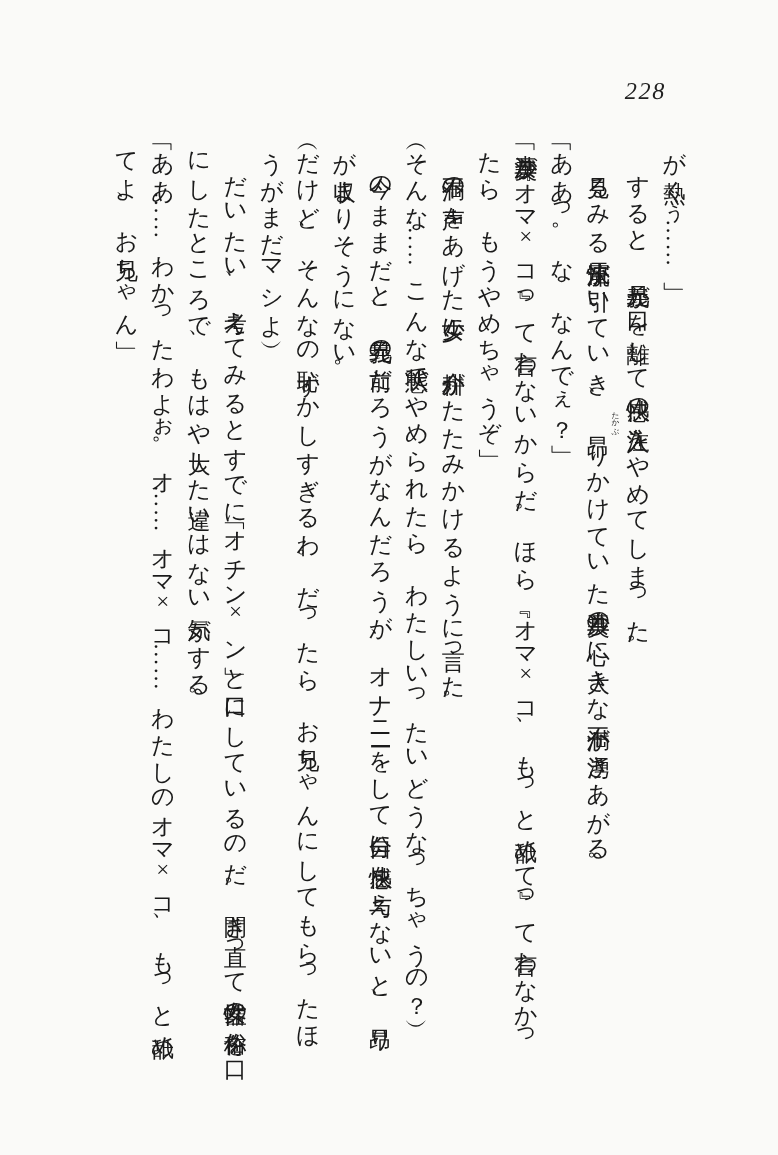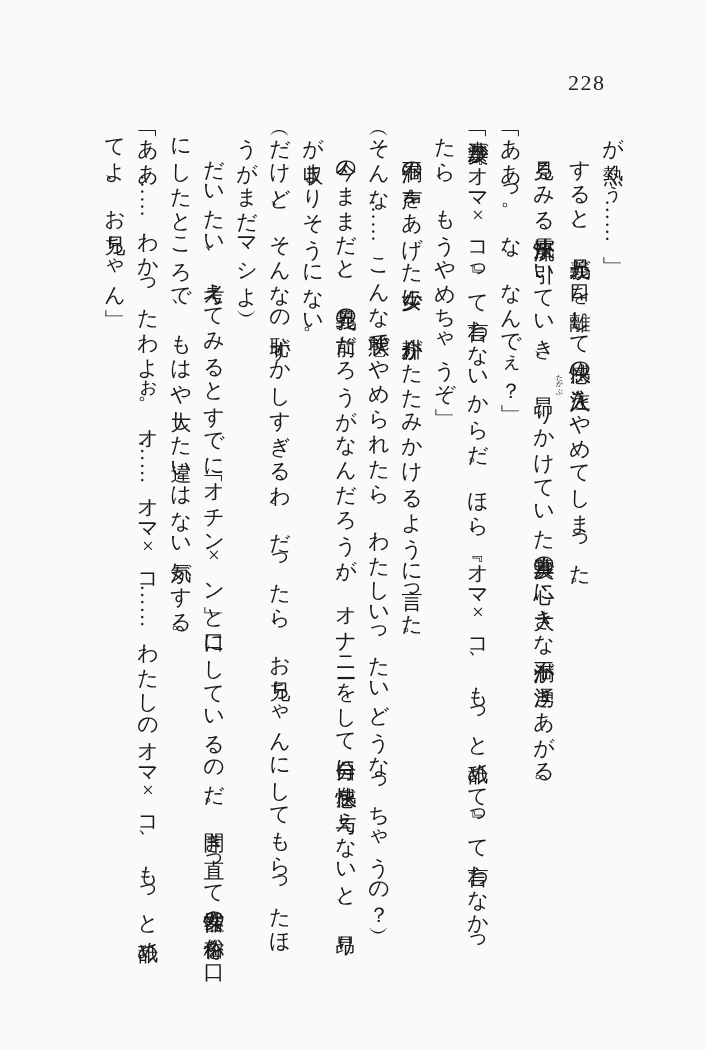--- a/index.html
+++ b/index.html
@@ -12,20 +12,21 @@
     background: #fafaf8;
     color: #1a1a1a;
     font-family: "Liberation Serif", "DejaVu Serif", serif;
     overflow: hidden;
   }
   .page-number {
     position: absolute;
     top: 70px;
     left: 568px;
     font-size: 22px;
+    font-style: italic;
     letter-spacing: 1.5px;
     color: #222222;
   }
   .text-area {
     position: absolute;
     top: 123px;
     right: 78px;
     width: 561px;
     height: 840px;
     writing-mode: vertical-rl;

